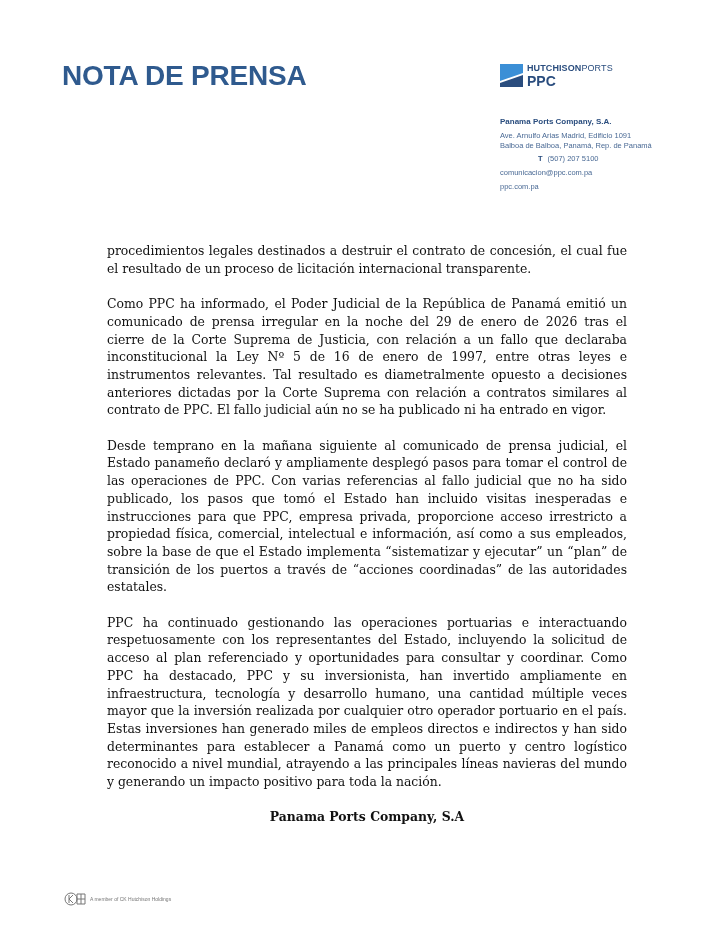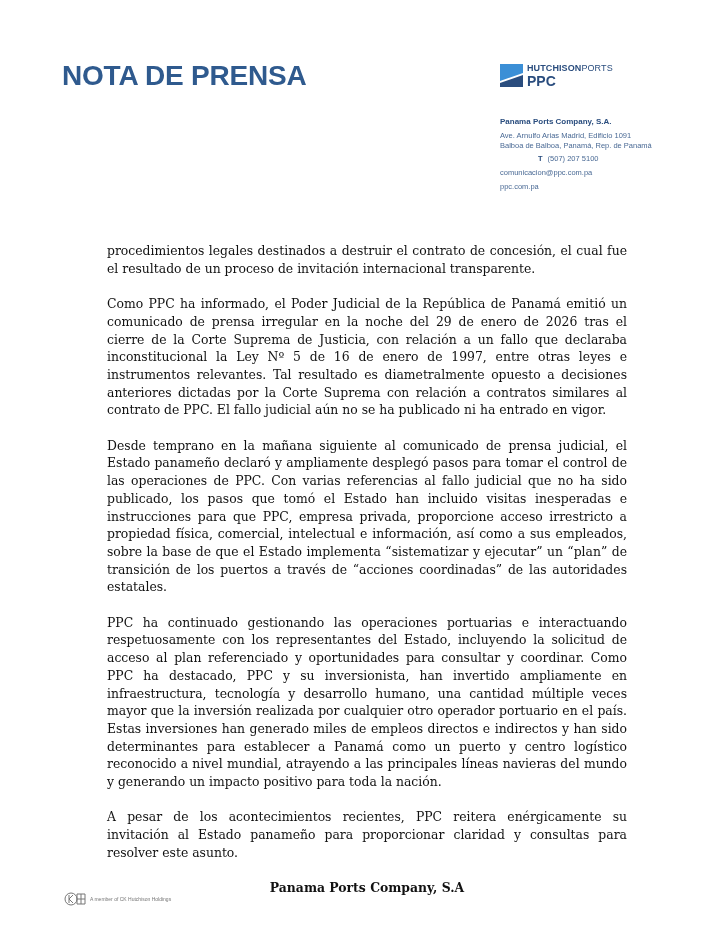--- a/index.html
+++ b/index.html
@@ -60,25 +60,24 @@
   <div class="addr">
     <div>Ave. Arnulfo Arias Madrid, Edificio 1091</div>
     <div>Balboa de Balboa, Panamá, Rep. de Panamá</div>
   </div>
   <div class="phone"><b>T</b><span>(507) 207 5100</span></div>
   <div class="email">comunicacion@ppc.com.pa</div>
   <div class="web">ppc.com.pa</div>
 </div>
 
 <div class="body-text">
-  <p>procedimientos legales destinados a destruir el contrato de concesión, el cual fue el resultado de un proceso de invitación internacional transparente.</p>
+  <p>procedimientos legales destinados a destruir el contrato de concesión, el cual fue el resultado de un proceso de licitación internacional transparente.</p>
   <p>Como PPC ha informado, el Poder Judicial de la República de Panamá emitió un comunicado de prensa irregular en la noche del 29 de enero de 2026 tras el cierre de la Corte Suprema de Justicia, con relación a un fallo que declaraba inconstitucional la Ley Nº 5 de 16 de enero de 1997, entre otras leyes e instrumentos relevantes. Tal resultado es diametralmente opuesto a decisiones anteriores dictadas por la Corte Suprema con relación a contratos similares al contrato de PPC. El fallo judicial aún no se ha publicado ni ha entrado en vigor.</p>
   <p>Desde temprano en la mañana siguiente al comunicado de prensa judicial, el Estado panameño declaró y ampliamente desplegó pasos para tomar el control de las operaciones de PPC. Con varias referencias al fallo judicial que no ha sido publicado, los pasos que tomó el Estado han incluido visitas inesperadas e instrucciones para que PPC, empresa privada, proporcione acceso irrestricto a propiedad física, comercial, intelectual e información, así como a sus empleados, sobre la base de que el Estado implementa “sistematizar y ejecutar” un “plan” de transición de los puertos a través de “acciones coordinadas” de las autoridades estatales.</p>
   <p>PPC ha continuado gestionando las operaciones portuarias e interactuando respetuosamente con los representantes del Estado, incluyendo la solicitud de acceso al plan referenciado y oportunidades para consultar y coordinar. Como PPC ha destacado, PPC y su inversionista, han invertido ampliamente en infraestructura, tecnología y desarrollo humano, una cantidad múltiple veces mayor que la inversión realizada por cualquier otro operador portuario en el país. Estas inversiones han generado miles de empleos directos e indirectos y han sido determinantes para establecer a Panamá como un puerto y centro logístico reconocido a nivel mundial, atrayendo a las principales líneas navieras del mundo y generando un impacto positivo para toda la nación.</p>
-  <p>A pesar de los acontecimientos recientes, PPC reitera enérgicamente su invitación al Estado panameño para proporcionar claridad y consultas para resolver este asunto.</p>
   <div class="signature">Panama Ports Company, S.A</div>
 </div>
 
 <div class="footer">
   <svg class="ck-logo" viewBox="0 0 22 14">
     <circle cx="7" cy="7" r="6" fill="none" stroke="#777" stroke-width="1"></circle>
     <path d="M5 3 V11 M5 7 L9 3 M5 7 L9 11" fill="none" stroke="#777" stroke-width="1"></path>
     <path d="M13 2 V12 M13 2 H21 V12 H13 M17 2 V12 M13 7 H21" fill="none" stroke="#777" stroke-width="1"></path>
   </svg>
   <span>A member of CK Hutchison Holdings</span>

